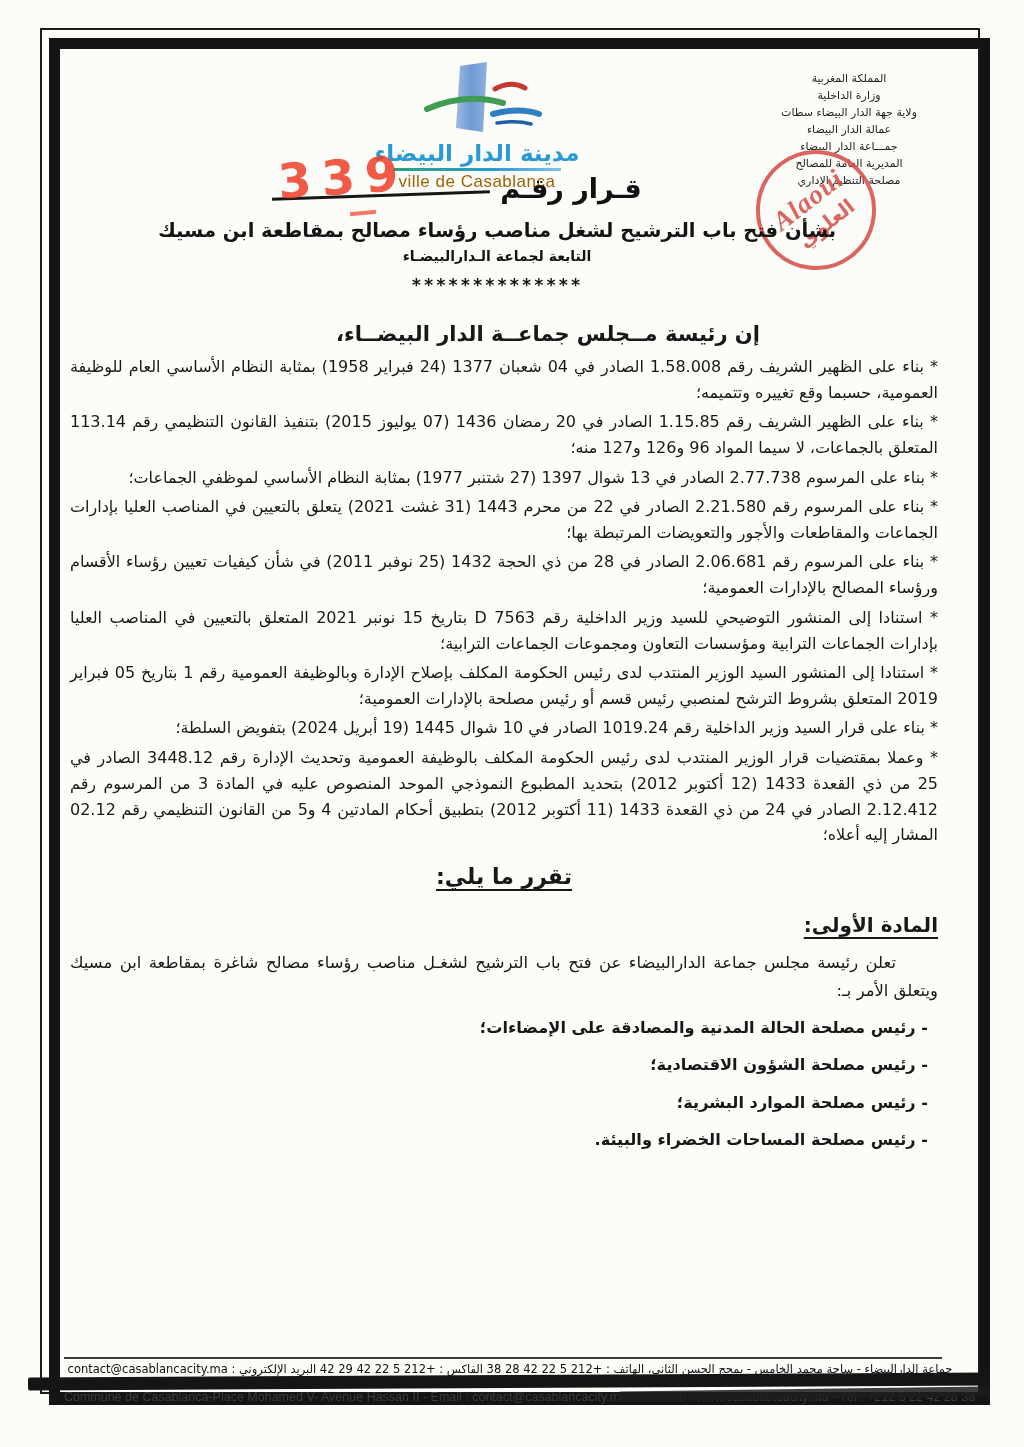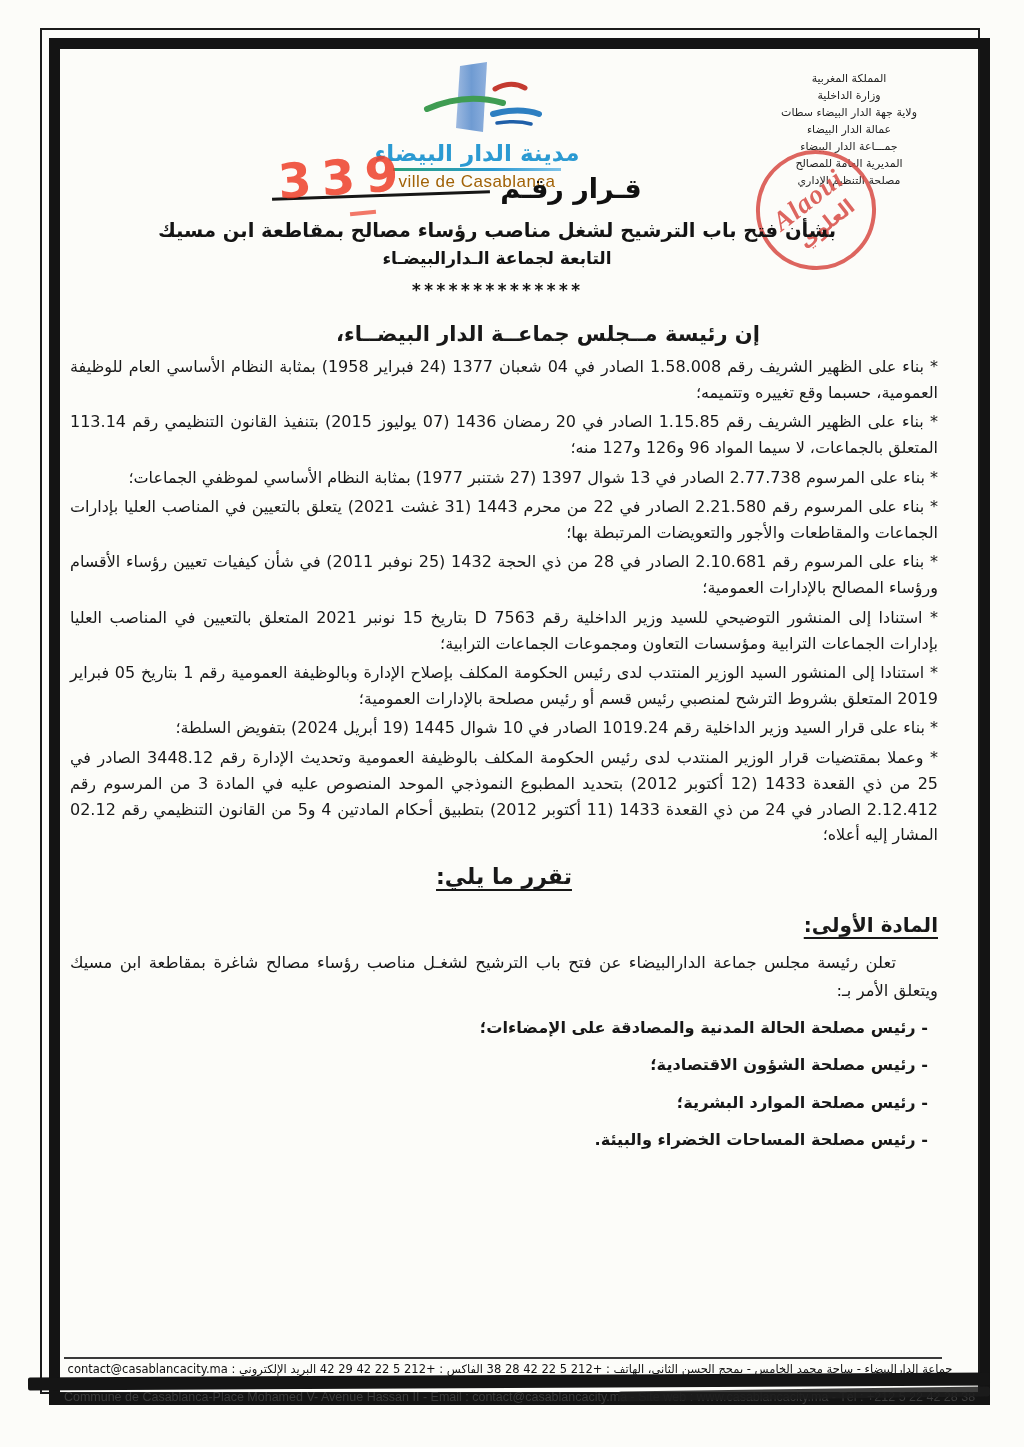--- a/index.html
+++ b/index.html
@@ -71,21 +71,21 @@
   .title-number-dash{
     position:absolute;top:38px;left:78px;width:26px;height:4px;
     background:#ee3f2a;opacity:.7;transform:rotate(-6deg);
   }
   
   .subject{
     position:absolute;top:216px;left:60px;right:90px;
     direction:rtl;text-align:center;font-weight:bold;color:#141414;
   }
   .subject .l1{font-size:19.5px;line-height:1.55;}
-  .subject .l2{font-size:17px;line-height:1.5;}
+  .subject .l2{font-size:14px;line-height:1.5;}
   .subject .stars{font-size:17px;letter-spacing:2px;margin-top:8px;font-family:"DejaVu Sans Mono",monospace;}
   
   .content{
     position:absolute;top:322px;left:70px;right:86px;
     direction:rtl;color:#181818;
   }
   .salutation{
     font-size:21px;font-weight:bold;margin:0 178px 8px 0;letter-spacing:0;
   }
   .preamble p{
@@ -190,21 +190,21 @@
   </div>
 
   <div class="content">
     <div class="salutation">إن رئيسة مــجلس جماعــة الدار البيضــاء،</div>
 
     <div class="preamble">
       <p>* بناء على الظهير الشريف رقم 1.58.008 الصادر في 04 شعبان 1377 (24 فبراير 1958) بمثابة النظام الأساسي العام للوظيفة العمومية، حسبما وقع تغييره وتتميمه؛</p>
       <p>* بناء على الظهير الشريف رقم 1.15.85 الصادر في 20 رمضان 1436 (07 يوليوز 2015) بتنفيذ القانون التنظيمي رقم 113.14 المتعلق بالجماعات، لا سيما المواد 96 و126 و127 منه؛</p>
       <p>* بناء على المرسوم 2.77.738 الصادر في 13 شوال 1397 (27 شتنبر 1977) بمثابة النظام الأساسي لموظفي الجماعات؛</p>
       <p>* بناء على المرسوم رقم 2.21.580 الصادر في 22 من محرم 1443 (31 غشت 2021) يتعلق بالتعيين في المناصب العليا بإدارات الجماعات والمقاطعات والأجور والتعويضات المرتبطة بها؛</p>
-      <p>* بناء على المرسوم رقم 2.10.681 الصادر في 28 من ذي الحجة 1432 (25 نوفبر 2011) في شأن كيفيات تعيين رؤساء الأقسام ورؤساء المصالح بالإدارات العمومية؛</p>
+      <p>* بناء على المرسوم رقم 2.06.681 الصادر في 28 من ذي الحجة 1432 (25 نوفبر 2011) في شأن كيفيات تعيين رؤساء الأقسام ورؤساء المصالح بالإدارات العمومية؛</p>
       <p>* استنادا إلى المنشور التوضيحي للسيد وزير الداخلية رقم D 7563 بتاريخ 15 نونبر 2021 المتعلق بالتعيين في المناصب العليا بإدارات الجماعات الترابية ومؤسسات التعاون ومجموعات الجماعات الترابية؛</p>
       <p>* استنادا إلى المنشور السيد الوزير المنتدب لدى رئيس الحكومة المكلف بإصلاح الإدارة وبالوظيفة العمومية رقم 1 بتاريخ 05 فبراير 2019 المتعلق بشروط الترشح لمنصبي رئيس قسم أو رئيس مصلحة بالإدارات العمومية؛</p>
       <p>* بناء على قرار السيد وزير الداخلية رقم 1019.24 الصادر في 10 شوال 1445 (19 أبريل 2024) بتفويض السلطة؛</p>
       <p>* وعملا بمقتضيات قرار الوزير المنتدب لدى رئيس الحكومة المكلف بالوظيفة العمومية وتحديث الإدارة رقم 3448.12 الصادر في 25 من ذي القعدة 1433 (12 أكتوبر 2012) بتحديد المطبوع النموذجي الموحد المنصوص عليه في المادة 3 من المرسوم رقم 2.12.412 الصادر في 24 من ذي القعدة 1433 (11 أكتوبر 2012) بتطبيق أحكام المادتين 4 و5 من القانون التنظيمي رقم 02.12 المشار إليه أعلاه؛</p>
     </div>
 
     <div class="decide">
       <span>تقرر ما يلي:</span>
     </div>
 

